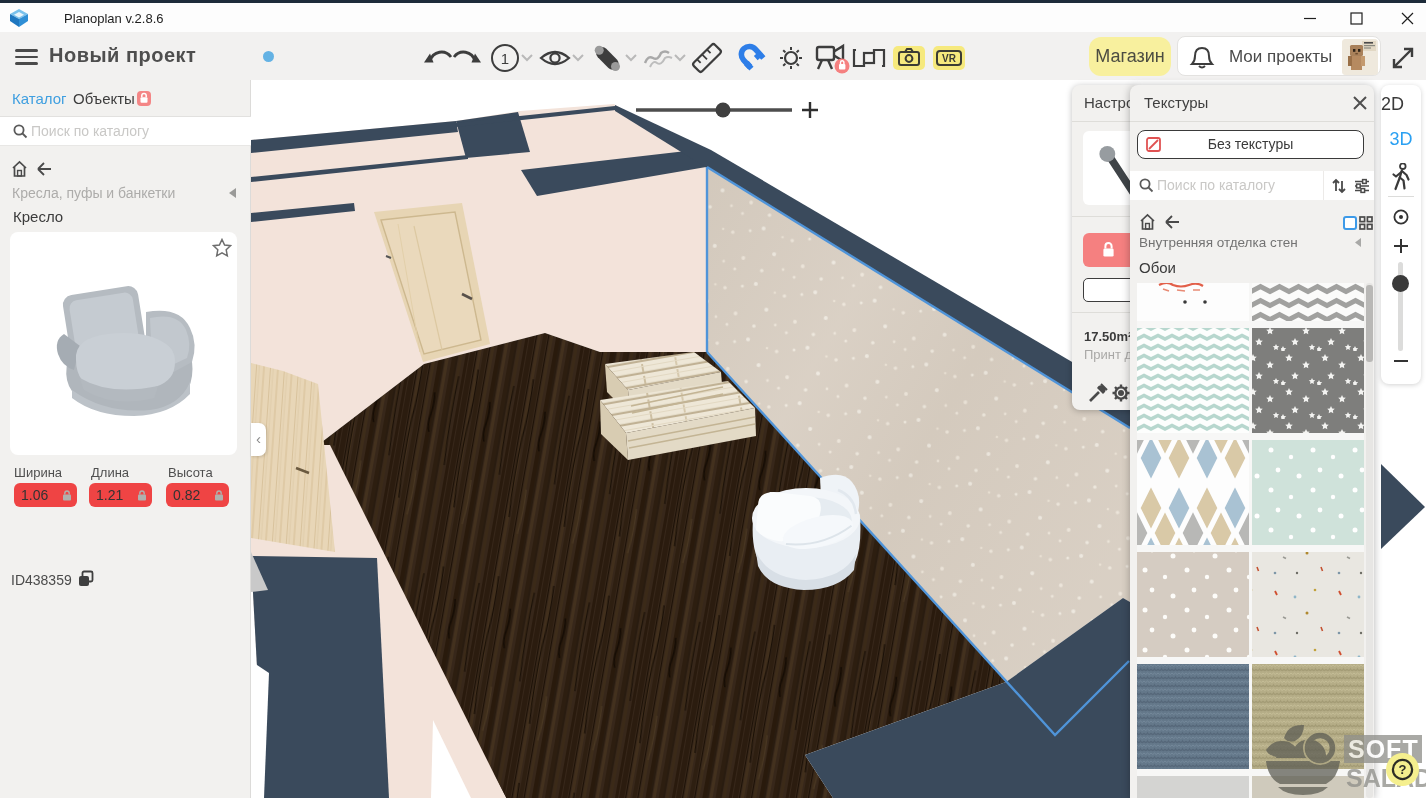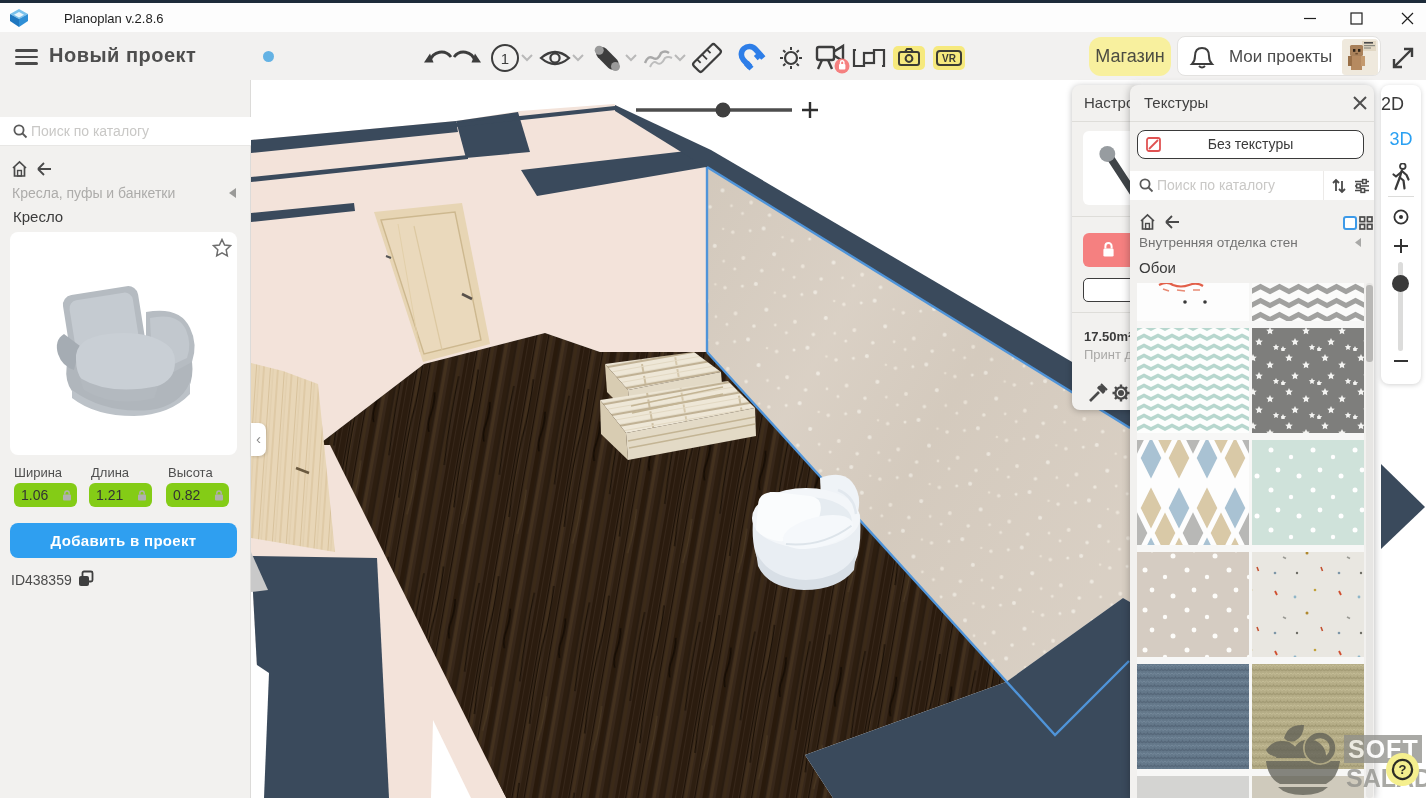--- a/index.html
+++ b/index.html
@@ -25,21 +25,21 @@
 #tab1 { position:absolute; left:12px; top:10px; font-size:15px; color:#3f9fe0; }
 #tab2 { position:absolute; left:73px; top:10px; font-size:15px; color:#3d3d3d; }
 #tablock { position:absolute; left:137px; top:11px; width:14px; height:15px; background:#f48686; border-radius:4px; }
 #lsearch { position:absolute; left:0; top:37px; width:251px; height:29px; background:#fff; border-bottom:1px solid #e8e7e5; }
 #lsearch .ph { position:absolute; left:31px; top:6px; font-size:14px; color:#c9c8c6; }
 #crumb { position:absolute; left:12px; top:105px; font-size:14px; color:#adacaa; }
 #cat { position:absolute; left:13px; top:128px; font-size:15px; color:#3b3b3b; }
 #card { position:absolute; left:10px; top:152px; width:227px; height:223px; background:#fff; border-radius:8px; }
 #dims { position:absolute; left:0; top:385px; width:251px; }
 #dims .lbl { position:absolute; top:0; font-size:13px; color:#4f4f4f; }
-#dims .inp { position:absolute; top:18px; width:63px; height:24px; background:#84cc16; border-radius:6px; font-size:14px; color:#333; line-height:24px; padding-left:7px; }
+#dims .inp { position:absolute; top:18px; width:63px; height:24px; background:#ef4444; border-radius:6px; font-size:14px; color:#333; line-height:24px; padding-left:7px; }
 #addbtn { position:absolute; left:10px; top:443px; width:227px; height:35px; background:#2f9ff0; border-radius:8px; color:#fff; font-size:15px; font-weight:bold; text-align:center; line-height:35px; letter-spacing:0.3px; }
 #idrow { position:absolute; left:11px; top:492px; font-size:14px; color:#4b4b4b; }
 
 #collapse { position:absolute; left:251px; top:423px; width:15px; height:33px; background:#fff; border-radius:0 7px 7px 0; box-shadow:1px 1px 3px rgba(0,0,0,0.15); color:#8a8a8a; font-size:15px; text-align:center; line-height:31px; }
 
 #settings { position:absolute; left:1072px; top:85px; width:64px; height:325px; background:#f2f1ef; border-radius:8px 0 0 8px; box-shadow:0 1px 6px rgba(0,0,0,0.25); overflow:hidden; }
 #textures { position:absolute; left:1130px; top:85px; width:244px; height:713px; background:#f2f1ef; border-radius:8px 8px 0 0; box-shadow:0 1px 8px rgba(0,0,0,0.3); overflow:hidden; }
 #sidebar { position:absolute; left:1381px; top:85px; width:40px; height:299px; background:#fff; border-radius:8px; box-shadow:0 1px 5px rgba(0,0,0,0.18); }
 </style>
 </head>
@@ -292,20 +292,30 @@
     </div>
     <svg class="abs" style="left:1391px;top:14px;" width="24" height="24" viewBox="0 0 24 24">
       <g stroke="#3d3d3d" stroke-width="2.4" fill="none">
         <path d="M21 3 L3 21"></path>
         <path d="M13 3 L21 3 L21 11"></path>
         <path d="M11 21 L3 21 L3 13"></path>
       </g>
     </svg>
   </div>
   <div id="leftpanel">
+    <div id="tabs">
+      <div id="tab1">Каталог</div>
+      <div id="tab2">Объекты</div>
+      <div id="tablock">
+        <svg width="14" height="15" viewBox="0 0 14 15">
+            <rect x="3.5" y="6.2" width="7" height="5.6" rx="1" fill="#fff"></rect>
+            <path d="M4.8 6.2 V4.6 a2.2 2.2 0 0 1 4.4 0 V6.2" stroke="#fff" stroke-width="1.5" fill="none"></path>
+          </svg>
+      </div>
+    </div>
     <div id="lsearch">
       <svg class="abs" style="left:13px;top:7px;" width="15" height="15" viewBox="0 0 15 15">
           <circle cx="6" cy="6" r="4.6" fill="none" stroke="#5a5a5a" stroke-width="1.8"></circle>
           <path d="M9.5 9.5 L13.5 13.5" stroke="#5a5a5a" stroke-width="1.8"></path>
         </svg>
       <div class="ph">Поиск по каталогу</div>
     </div>
     <svg class="abs" style="left:11px;top:80px;" width="42" height="18" viewBox="0 0 42 18">
       <path d="M2 8 L8.5 2 L15 8 M3.5 7 V16 H13.5 V7" fill="none" stroke="#4a4a4a" stroke-width="1.7"></path>
       <rect x="6.6" y="10.5" width="3.8" height="5.5" fill="none" stroke="#4a4a4a" stroke-width="1.4"></rect>
@@ -353,21 +363,20 @@
         </svg>
       <svg class="abs" style="left:137px;top:25px;" width="10" height="11" viewBox="0 0 10 11">
           <rect x="1" y="4.6" width="8" height="5.8" rx="1" fill="#b0b0ae"></rect>
           <path d="M2.8 4.6 V3.2 a2.2 2.2 0 0 1 4.4 0 V4.6" stroke="#b0b0ae" stroke-width="1.4" fill="none"></path>
         </svg>
       <svg class="abs" style="left:214px;top:25px;" width="10" height="11" viewBox="0 0 10 11">
           <rect x="1" y="4.6" width="8" height="5.8" rx="1" fill="#b0b0ae"></rect>
           <path d="M2.8 4.6 V3.2 a2.2 2.2 0 0 1 4.4 0 V4.6" stroke="#b0b0ae" stroke-width="1.4" fill="none"></path>
         </svg>
     </div>
-    <div id="addbtn">Добавить в проект</div>
     <div id="idrow">ID438359</div>
     <svg class="abs" style="left:78px;top:490px;" width="16" height="17" viewBox="0 0 16 17">
       <rect x="4.5" y="1.5" width="10" height="10" rx="1.5" fill="none" stroke="#3f3f3f" stroke-width="1.8"></rect>
       <rect x="1" y="6" width="10" height="10" rx="2" fill="#3f3f3f"></rect>
     </svg>
   </div>
   <div id="collapse">‹</div>
   <div id="settings">
     <div class="abs" style="left:12px;top:9px;font-size:15px;color:#424242;">Настройки</div>
     <div class="abs" style="left:0;top:36px;width:64px;height:1px;background:#deddd9;"></div>

